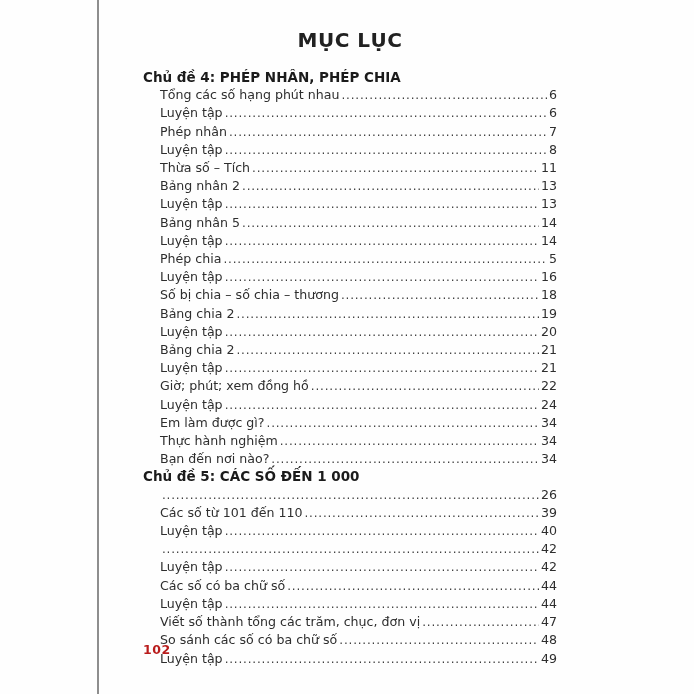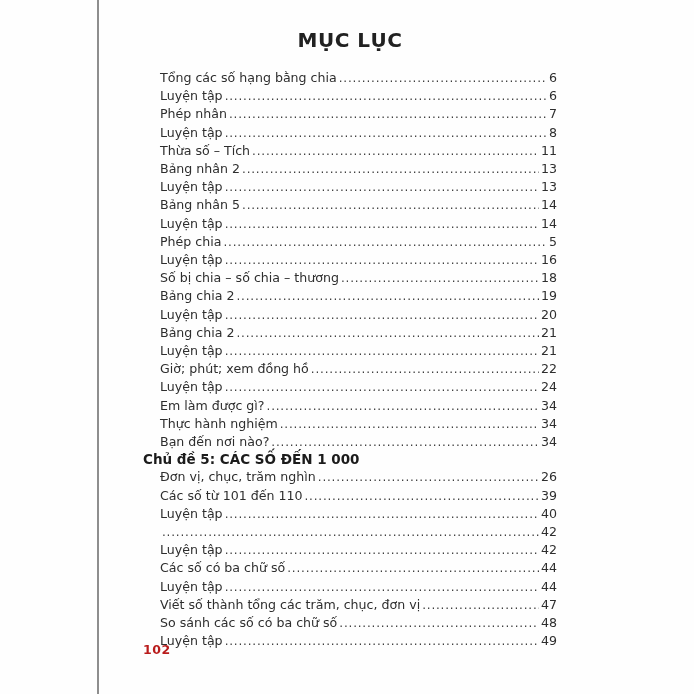--- a/index.html
+++ b/index.html
@@ -76,22 +76,23 @@
 </style>
 </head>
 <body>
 
 <div class="photo">
   <div class="edge-line"></div>
   <div class="page">
     <h1 class="title">MỤC LỤC</h1>
     <div id="toc">
         <div>
-          <div class="row">
-            <span class="lbl">Tổng các số hạng bằng chia</span>
+          <div class="section-heading">Chủ đề 4: PHÉP NHÂN, PHÉP CHIA</div>
+          <div class="row">
+            <span class="lbl">Tổng các số hạng phút nhau</span>
             <span class="dots"></span>
             <span class="pg">6</span>
           </div>
           <div class="row">
             <span class="lbl">Luyện tập</span>
             <span class="dots"></span>
             <span class="pg">6</span>
           </div>
           <div class="row">
             <span class="lbl">Phép nhân</span>
@@ -185,21 +186,20 @@
           </div>
           <div class="row">
             <span class="lbl">Bạn đến nơi nào?</span>
             <span class="dots"></span>
             <span class="pg">34</span>
           </div>
         </div>
         <div>
           <div class="section-heading">Chủ đề 5: CÁC SỐ ĐẾN 1 000</div>
           <div class="row">
-            <span class="lbl">Đơn vị, chục, trăm nghìn</span>
             <span class="dots"></span>
             <span class="pg">26</span>
           </div>
           <div class="row">
             <span class="lbl">Các số từ 101 đến 110</span>
             <span class="dots"></span>
             <span class="pg">39</span>
           </div>
           <div class="row">
             <span class="lbl">Luyện tập</span>

